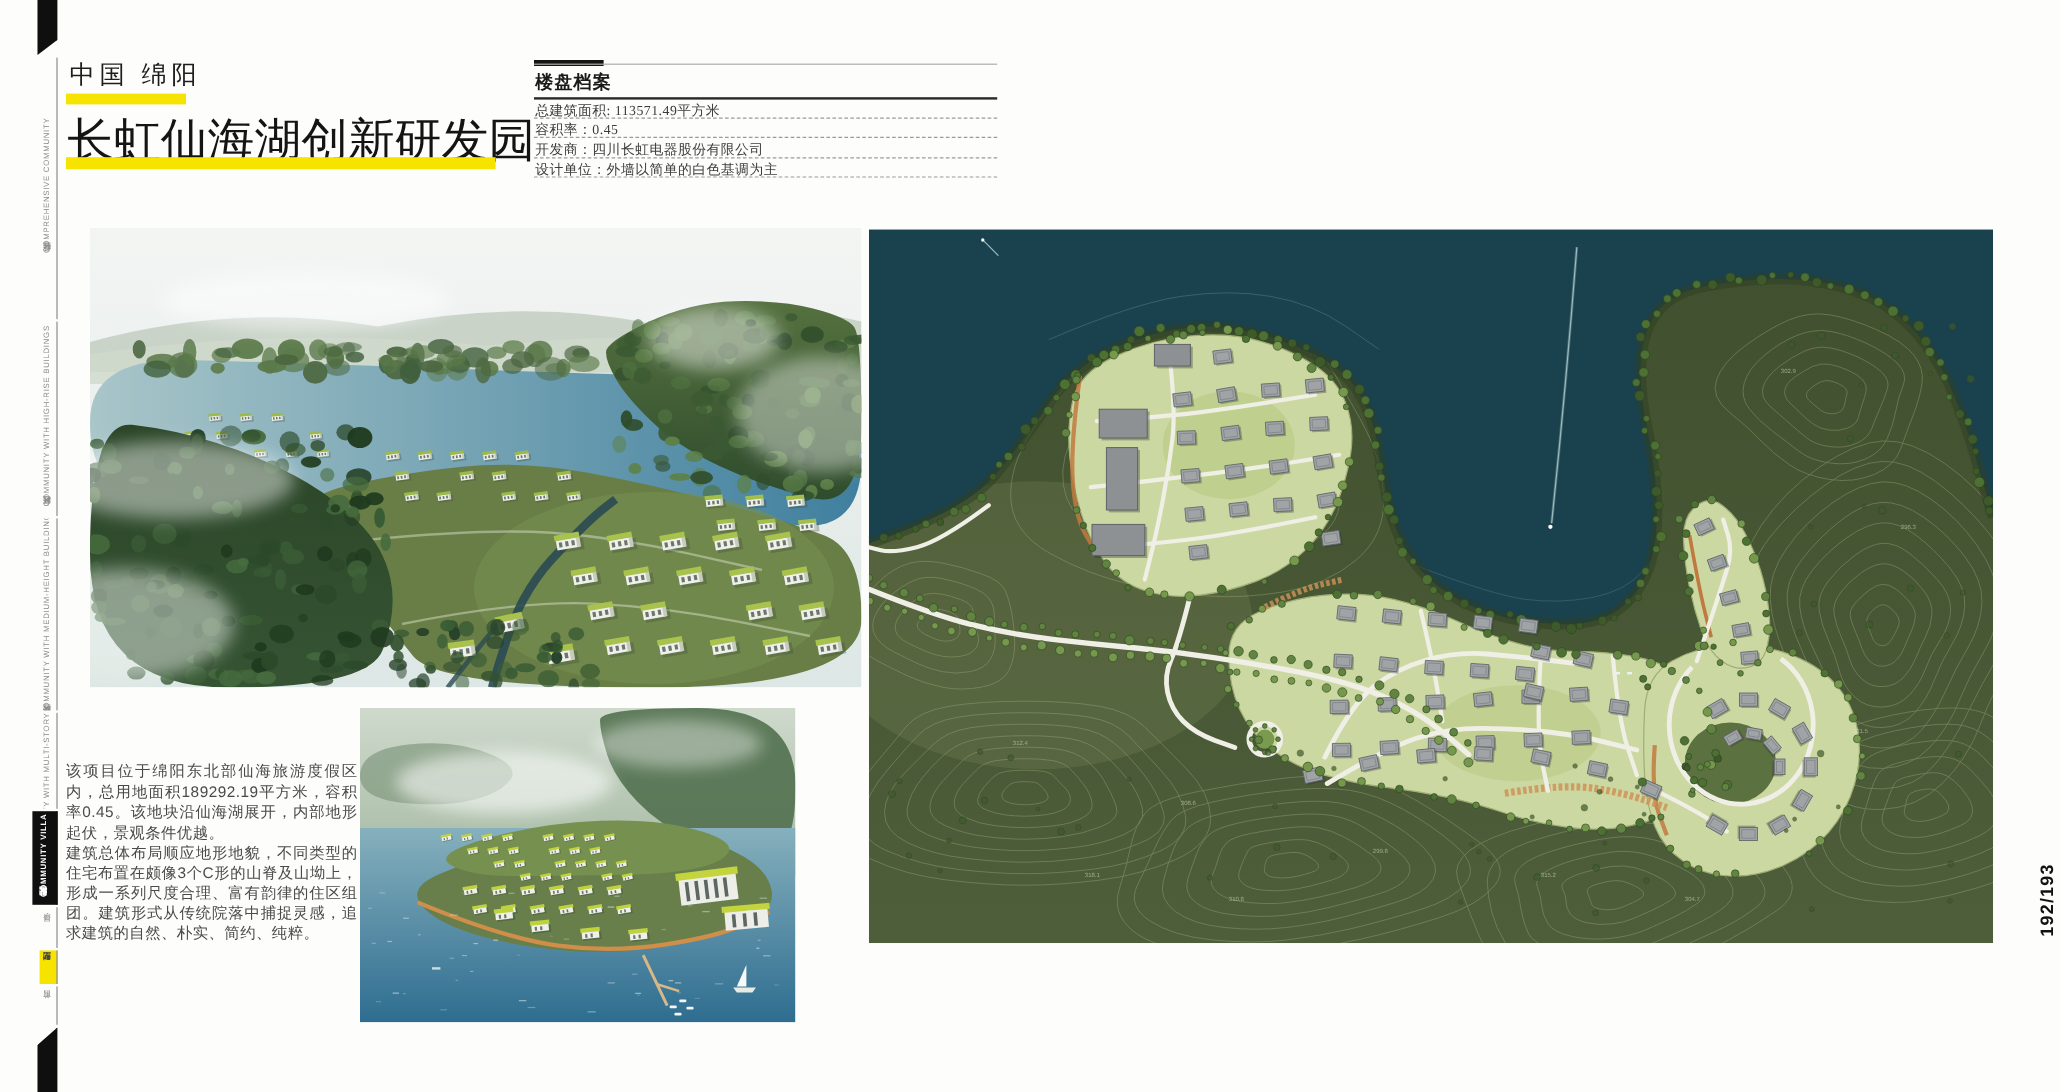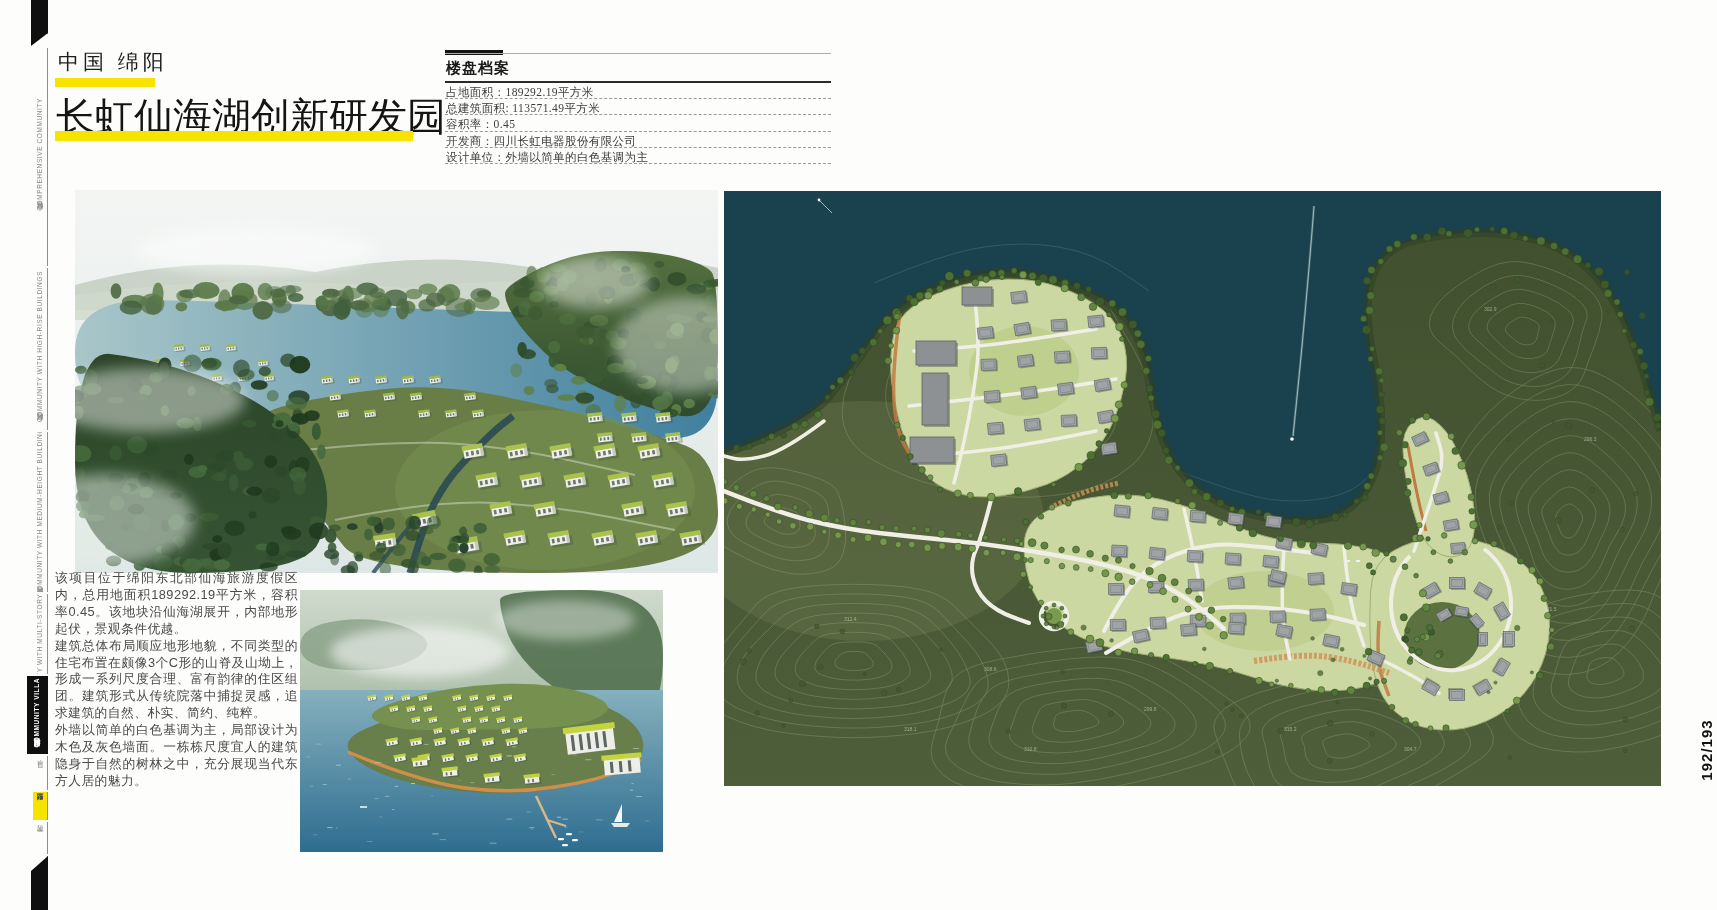--- a/index.html
+++ b/index.html
@@ -39,21 +39,21 @@
             border-bottom:1px dashed #9a9a9a;letter-spacing:.4px;height:12.2px;overflow:hidden;}
 
   
   figure{margin:0;padding:0;position:absolute;overflow:hidden;}
   .render1{left:75px;top:190px;width:643px;height:383px;}
   .render2{left:300px;top:590px;width:363px;height:262px;}
   .masterplan{left:724px;top:191px;width:937px;height:595px;}
   figure svg{display:block;}
 
   
-  .desc{position:absolute;left:55px;top:570px;width:243px;}
+  .desc{position:absolute;left:55px;top:635px;width:243px;}
   .desc p{margin:0;font-size:12.8px;line-height:16.9px;color:#4a4a4a;
           text-align:justify;letter-spacing:.4px;}
 
   
   .pagenum{position:absolute;left:1672px;top:738px;width:76px;height:24px;
            transform:rotate(-90deg);transform-origin:center;
            font-size:15px;font-weight:bold;color:#111;letter-spacing:1px;text-align:center;}
 </style>
 </head>
 <body>
@@ -91,21 +91,20 @@
 
   <div class="loc">中国  绵阳</div>
   <div class="hl-small"></div>
   <h1 class="title">长虹仙海湖创新研发园</h1>
   <div class="hl-big"></div>
 
   <section class="info">
     <div class="info-topbar"></div>
     <div class="info-topline"></div>
     <h2>楼盘档案</h2>
-    <div class="info-row">占地面积：189292.19平方米</div>
     <div class="info-row">总建筑面积: 113571.49平方米</div>
     <div class="info-row">容积率：0.45</div>
     <div class="info-row">开发商：四川长虹电器股份有限公司</div>
     <div class="info-row">设计单位：外墙以简单的白色基调为主</div>
   </section>
 
   <figure class="render1">
     <svg id="svg-r1" width="643" height="383" viewBox="0 0 643 383">
         <defs>
           <linearGradient id="r1sky" x1="0" y1="0" x2="0" y2="1">
@@ -2245,17 +2244,16 @@
         <text x="860" y="250" font-size="5" fill="#dbe4cc" opacity="0.55" font-family="Liberation Sans,sans-serif">296.3</text>
         <text x="300" y="560" font-size="5" fill="#dbe4cc" opacity="0.55" font-family="Liberation Sans,sans-serif">310.8</text>
         <text x="180" y="540" font-size="5" fill="#dbe4cc" opacity="0.55" font-family="Liberation Sans,sans-serif">318.1</text>
         <text x="760" y="120" font-size="5" fill="#dbe4cc" opacity="0.55" font-family="Liberation Sans,sans-serif">302.9</text>
       </svg>
   </figure>
 
   <article class="desc">
     <p>该项目位于绵阳东北部仙海旅游度假区内，总用地面积189292.19平方米，容积率0.45。该地块沿仙海湖展开，内部地形起伏，景观条件优越。</p>
     <p>建筑总体布局顺应地形地貌，不同类型的住宅布置在颇像3个C形的山脊及山坳上，形成一系列尺度合理、富有韵律的住区组团。建筑形式从传统院落中捕捉灵感，追求建筑的自然、朴实、简约、纯粹。</p>
-    <p>外墙以简单的白色基调为主，局部设计为木色及灰色墙面。一栋栋尺度宜人的建筑隐身于自然的树林之中，充分展现当代东方人居的魅力。</p>
   </article>
 
   <div class="pagenum">192/193</div>
 </div>
 
 </body></html>

